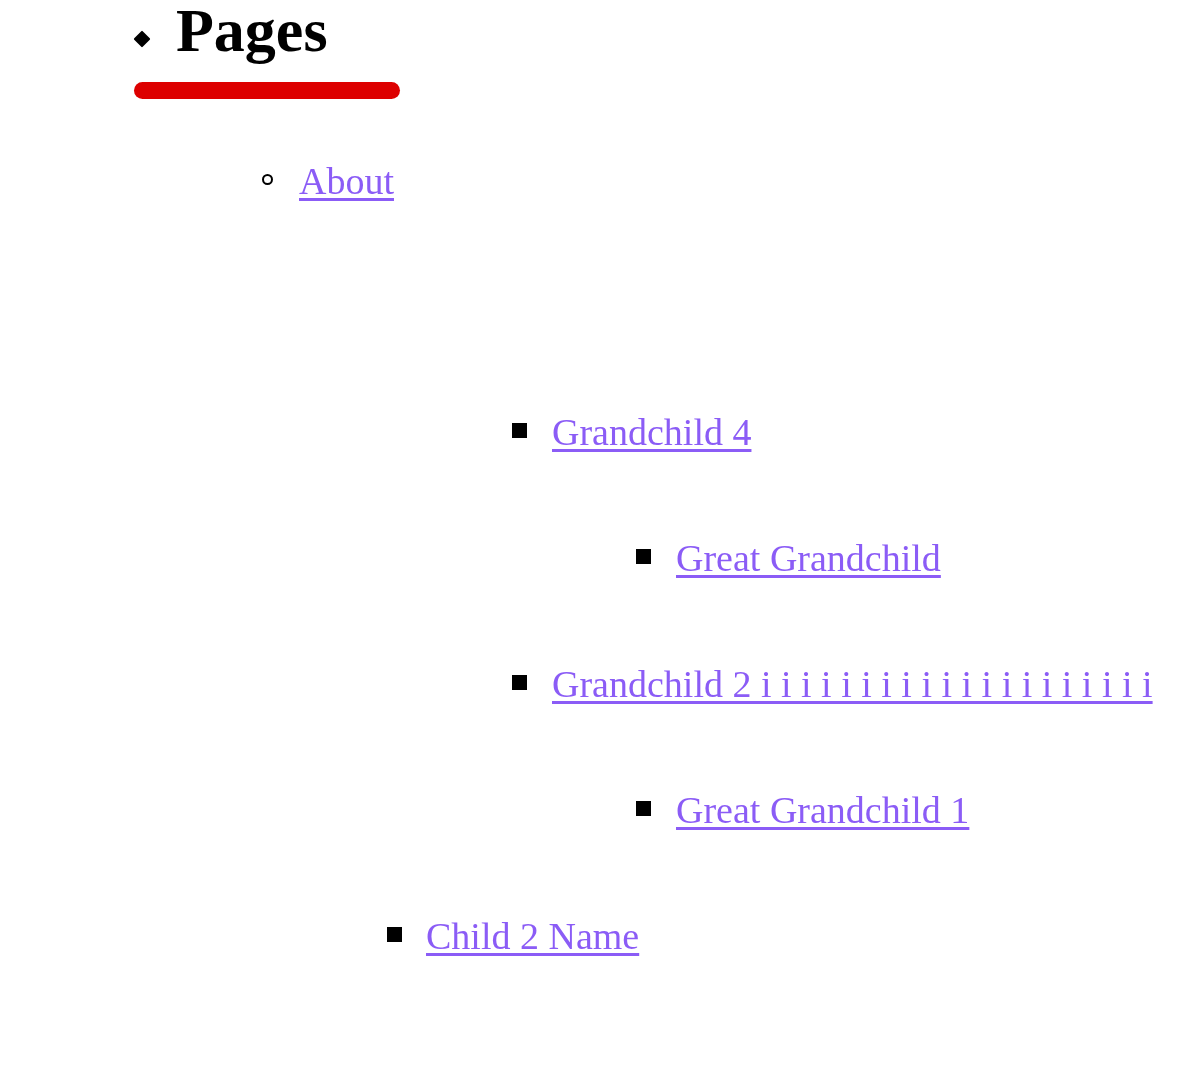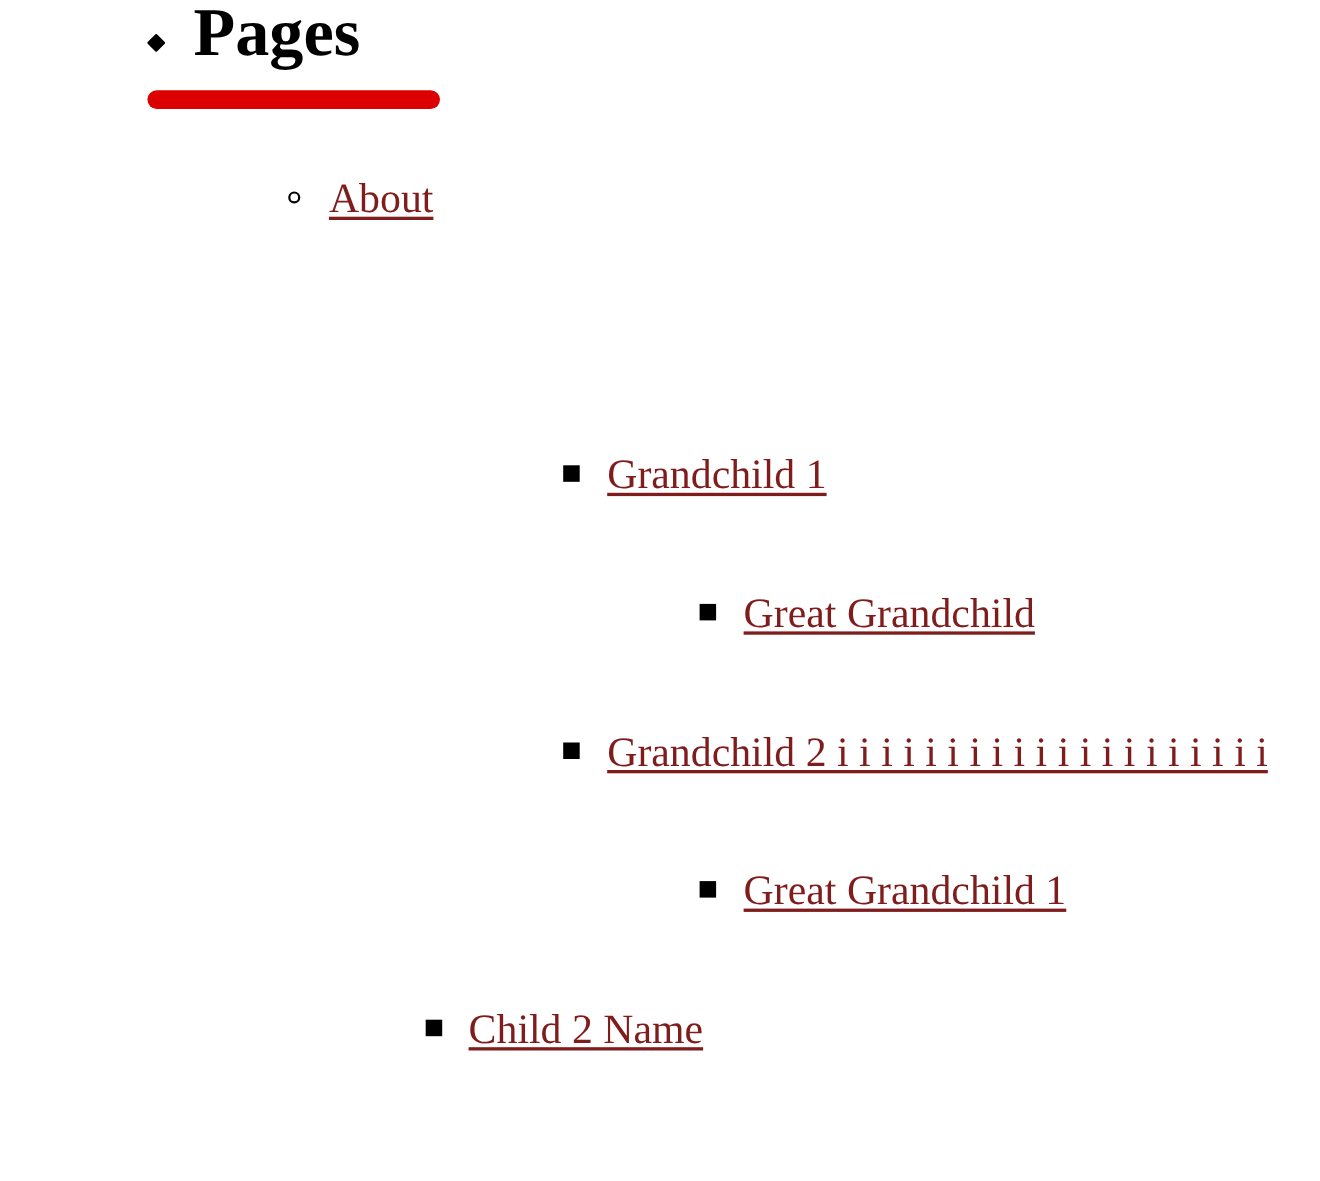--- a/index.html
+++ b/index.html
@@ -84,21 +84,21 @@
   }
 
   .bullet-square {
     position: absolute;
     width: 15px;
     height: 15px;
     background: #000000;
   }
 
   a.page-link {
-    color: #7f1d1d;
+    color: #8b5cf6;
     text-decoration: underline;
     font-family: "Liberation Serif", "DejaVu Serif", serif;
     font-size: 38px;
     line-height: 42px;
     white-space: nowrap;
     text-underline-offset: 4px;
   }
 
   
   .abs { position: absolute; }
@@ -122,21 +122,21 @@
 
         <li class="node abs" style="left:0px; top:160px;">
           <span class="bullet-hollow-circle" style="left:238px; top:14px;"></span>
           <a class="page-link abs" href="#" style="left:275px; top:0px;">About</a>
         </li>
 
 
 
         <li class="node abs" style="left:0px; top:348px;">
           <span class="bullet-square" style="left:488px; top:12px;"></span>
-          <a class="page-link abs" href="#" style="left:528px; top:0px;">Grandchild 1</a>
+          <a class="page-link abs" href="#" style="left:528px; top:0px;">Grandchild 4</a>
         </li>
 
         <li class="node abs" style="left:0px; top:411px;">
           <span class="bullet-square" style="left:612px; top:12px;"></span>
           <a class="page-link abs" href="#" style="left:652px; top:0px;text-align:right;">Great Grandchild</a>
         </li>
 
         <li class="node abs" style="left:0px; top:474px;">
           <span class="bullet-square" style="left:488px; top:12px;"></span>
           <a class="page-link abs" href="#" style="left:528px; top:0px;text-align:center;">Grandchild 2 i i i i i i i i i i i i i i i i i i i i</a>

